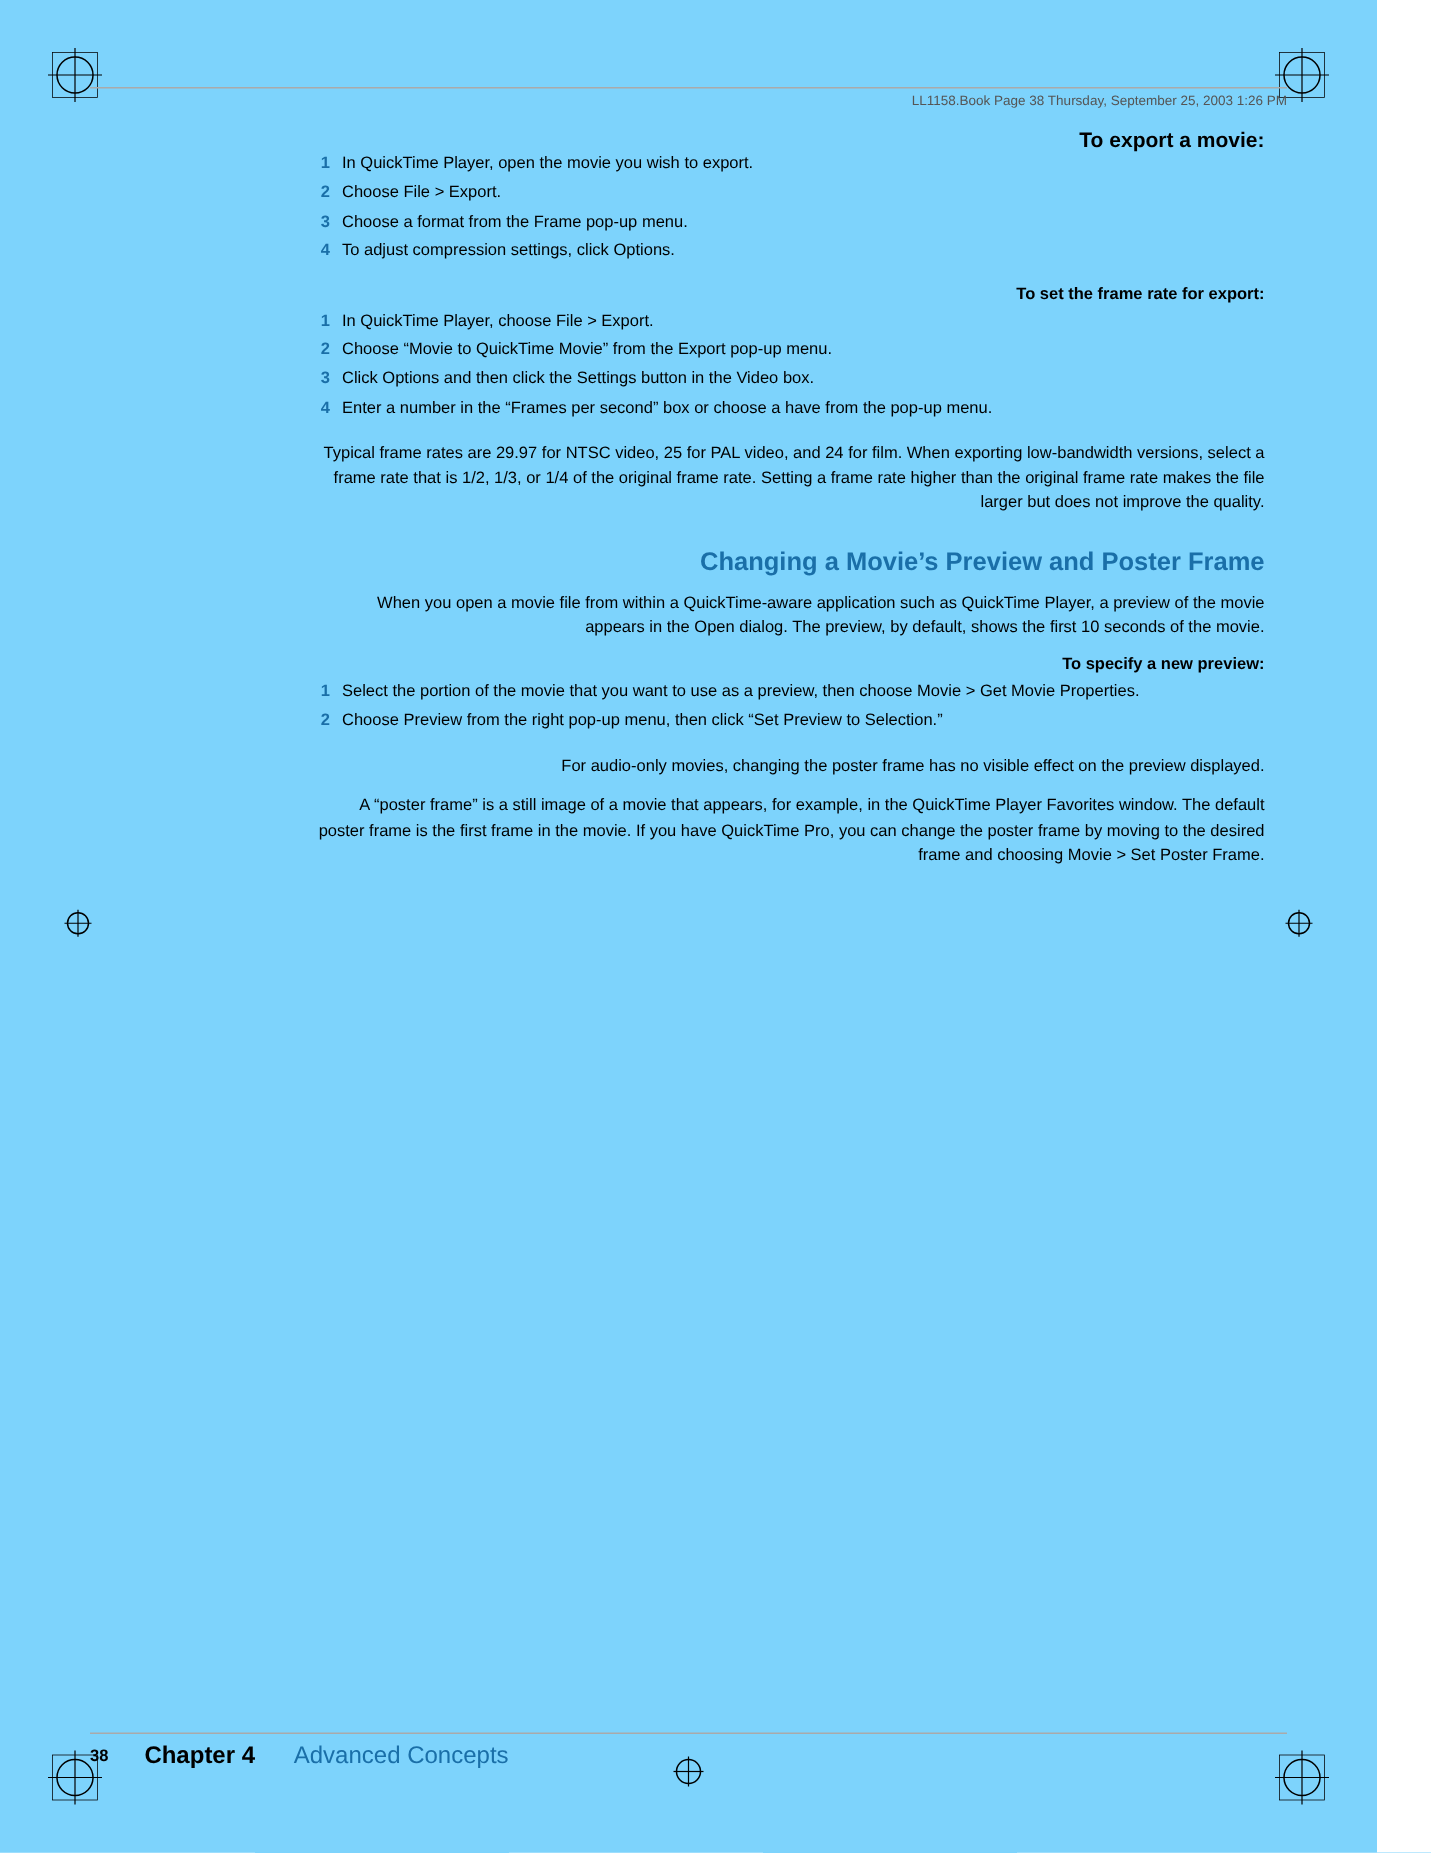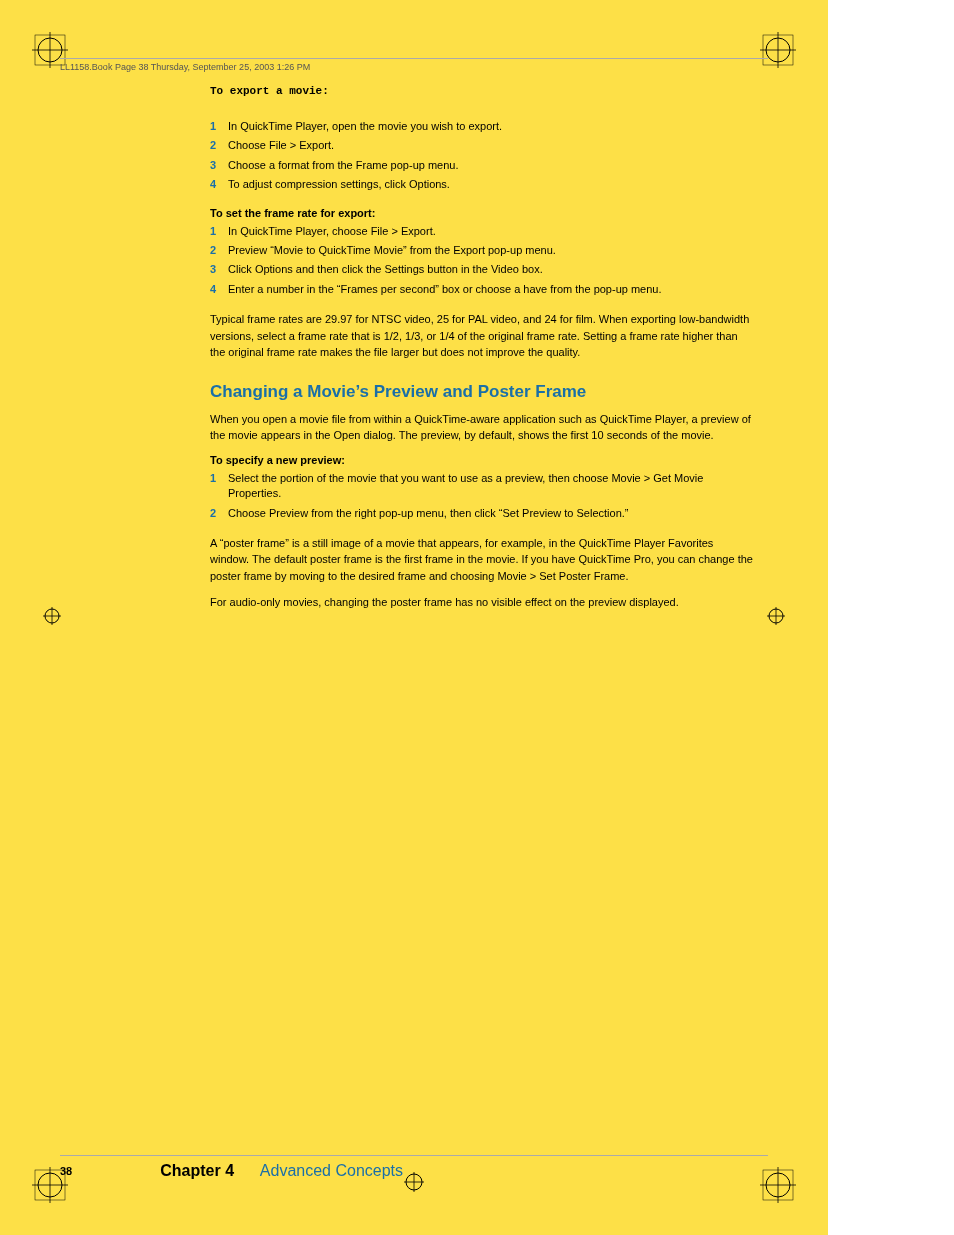--- a/index.html
+++ b/index.html
@@ -11,25 +11,26 @@
     body {
       background: #ffffff;
       font-family: 'Times New Roman', Times, serif;
       width: 954px;
       min-height: 1235px;
       position: relative;
       overflow: hidden;
     }
 
     .page {
-      width: 828px;
+      width: 918px;
       min-height: 1235px;
-      background: #fde047;
+      background: #7dd3fc;
       position: relative;
       padding: 0;
+      text-align: right;
     }
 
     
     .corner-mark {
       position: absolute;
       width: 40px;
       height: 40px;
     }
 
     .corner-mark svg {
@@ -59,21 +60,21 @@
     .footer-bar {
       position: absolute;
       bottom: 55px;
       left: 60px;
       right: 60px;
       border-top: 1px solid #aaa;
       padding-top: 6px;
       display: flex;
       align-items: center;
       justify-content: flex-start;
-      gap: 88px;
+      gap: 24px;
     }
 
     .footer-page-num {
       font-family: Arial, Helvetica, sans-serif;
       font-size: 11px;
       font-weight: bold;
       color: #000;
     }
 
     .footer-chapter {
@@ -102,25 +103,25 @@
     .content {
       position: absolute;
       top: 85px;
       left: 210px;
       right: 75px;
       bottom: 80px;
     }
 
     
     .export-label {
-      font-family: Liberation Mono, monospace;
-      font-size: 11px;
-      font-weight: bold;
-      color: #000;
-      margin-bottom: 22px;
+      font-family: Liberation Sans, sans-serif;
+      font-size: 14px;
+      font-weight: bold;
+      color: #000;
+      margin-bottom: 1px;
     }
 
     .numbered-list {
       list-style: none;
       padding: 0;
       margin: 0 0 14px 0;
     }
 
     .numbered-list li {
       font-family: Arial, Helvetica, sans-serif;
@@ -263,21 +264,21 @@
 
     <div>
       <div class="subsection-label">To set the frame rate for export:</div>
       <ol class="numbered-list">
         <li>
           <span class="num">1</span>
           <span>In QuickTime Player, choose File &gt; Export.</span>
         </li>
         <li>
           <span class="num">2</span>
-          <span>Preview “Movie to QuickTime Movie” from the Export pop-up menu.</span>
+          <span>Choose “Movie to QuickTime Movie” from the Export pop-up menu.</span>
         </li>
         <li>
           <span class="num">3</span>
           <span>Click Options and then click the Settings button in the Video box.</span>
         </li>
         <li>
           <span class="num">4</span>
           <span>Enter a number in the “Frames per second” box or choose a have from the pop-up menu.</span>
         </li>
       </ol>
@@ -291,22 +292,22 @@
       <ol class="numbered-list">
         <li>
           <span class="num">1</span>
           <span>Select the portion of the movie that you want to use as a preview, then choose Movie &gt; Get Movie Properties.</span>
         </li>
         <li>
           <span class="num">2</span>
           <span>Choose Preview from the right pop-up menu, then click “Set Preview to Selection.”</span>
         </li>
       </ol>
+      <div class="body-text" style="margin-top:6px;">For audio-only movies, changing the poster frame has no visible effect on the preview displayed.</div>
       <div class="body-text" style="margin-top:8px;">A “poster frame” is a still image of a movie that appears, for example, in the QuickTime Player Favorites window. The default poster frame is the first frame in the movie. If you have QuickTime Pro, you can change the poster frame by moving to the desired frame and choosing Movie &gt; Set Poster Frame.</div>
-      <div class="body-text" style="margin-top:6px;">For audio-only movies, changing the poster frame has no visible effect on the preview displayed.</div>
     </div>
 
   </div>
 
   <div class="footer-bar">
     <span class="footer-page-num">38</span>
     <div class="footer-chapter">
       <span class="chapter-label">Chapter 4</span>
       <span>&nbsp;&nbsp;&nbsp;&nbsp;</span>
       <span class="chapter-name">Advanced Concepts</span>

